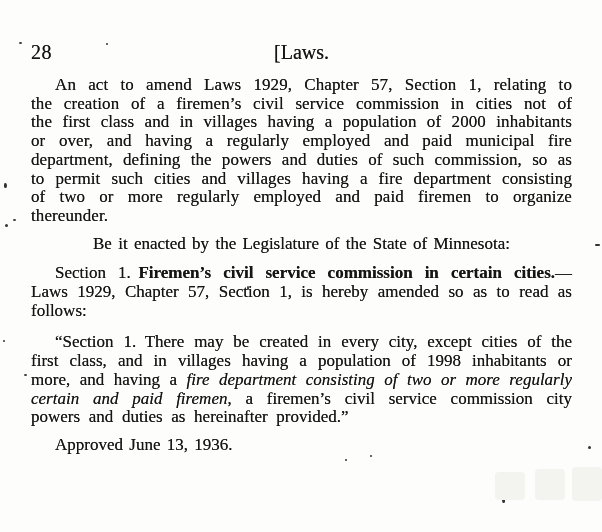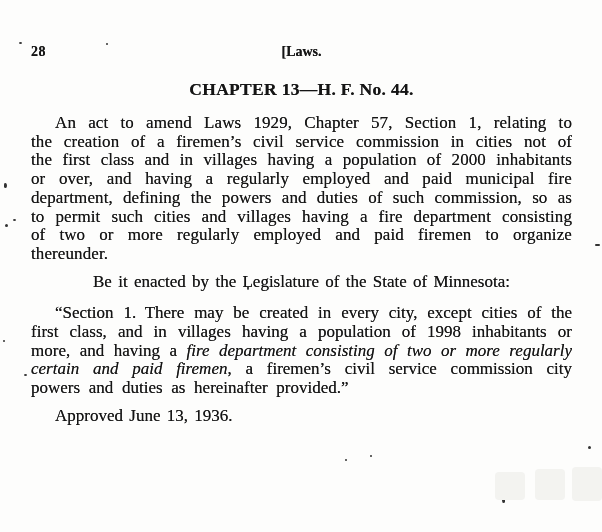--- a/index.html
+++ b/index.html
@@ -19,22 +19,22 @@
   .content {
     position: absolute;
     left: 31px; top: 42px;
     width: 541px;
   }
   
   .running-head {
     display: grid;
     grid-template-columns: 1fr auto 1fr;
     align-items: baseline;
-    font-size: 14px;
-    font-weight: bold;
+    font-size: 20px;
+    font-weight: normal;
     line-height: 20px;
   }
   .running-head .pageno { justify-self: start; letter-spacing: 0.5px; }
   .running-head .rtitle { justify-self: center; word-spacing: 0.5em; letter-spacing: 0.8px; }
   .running-head .rchap  { justify-self: end; }
   
   .chapter-heading {
     margin-top: 17px;
     text-align: center;
     font-size: 17.5px;
@@ -95,26 +95,26 @@
 
 <div class="sheet">
 
   <div class="content">
 
     <div class="running-head">
       <span class="pageno">28</span>
       <span class="rchap">[Laws.</span>
     </div>
 
-    <div class="chapter-heading">CHAPTER 13—H. F. No. 44.</div>
 
     <p class="act-title">An act to amend Laws 1929, Chapter 57, Section 1, relating to the creation of a firemen’s civil service commission in cities not of the first class and in villages having a population of 2000 inhabitants or over, and having a regularly employed and paid municipal fire department, defining the powers and duties of such commission, so as to permit such cities and villages having a fire department consisting of two or more regularly employed and paid firemen to organize thereunder.</p>
 
     <p class="enacting">Be it enacted by the Legislature of the State of Minnesota:</p>
 
+    <p class="sec1"><span class="label">Section 1.</span><span class="bold">Firemen’s civil service commission in certain cities.</span><span>—Laws 1929, Chapter 57, Section 1, is hereby amended so as to read as follows:</span></p>
 
     <p class="quoted"><span>“Section 1. There may be created in every city, except cities of the first class, and in villages having a population of 1998 inhabitants or more, and having a </span><em>fire department consisting of two or more regularly certain and paid firemen</em><span>, a firemen’s civil service commission city powers and duties as hereinafter provided.”</span></p>
 
     <p class="approval">Approved June 13, 1936.</p>
 
   </div>
 
   <div class="speck" style="left:19px;top:42px;width:3px;height:2px;"></div>
   <div class="speck" style="left:106px;top:43px;width:2px;height:2px;"></div>
   <div class="speck" style="left:4px;top:183px;width:3px;height:5px;border-radius:40% 60% 60% 40%;"></div>

